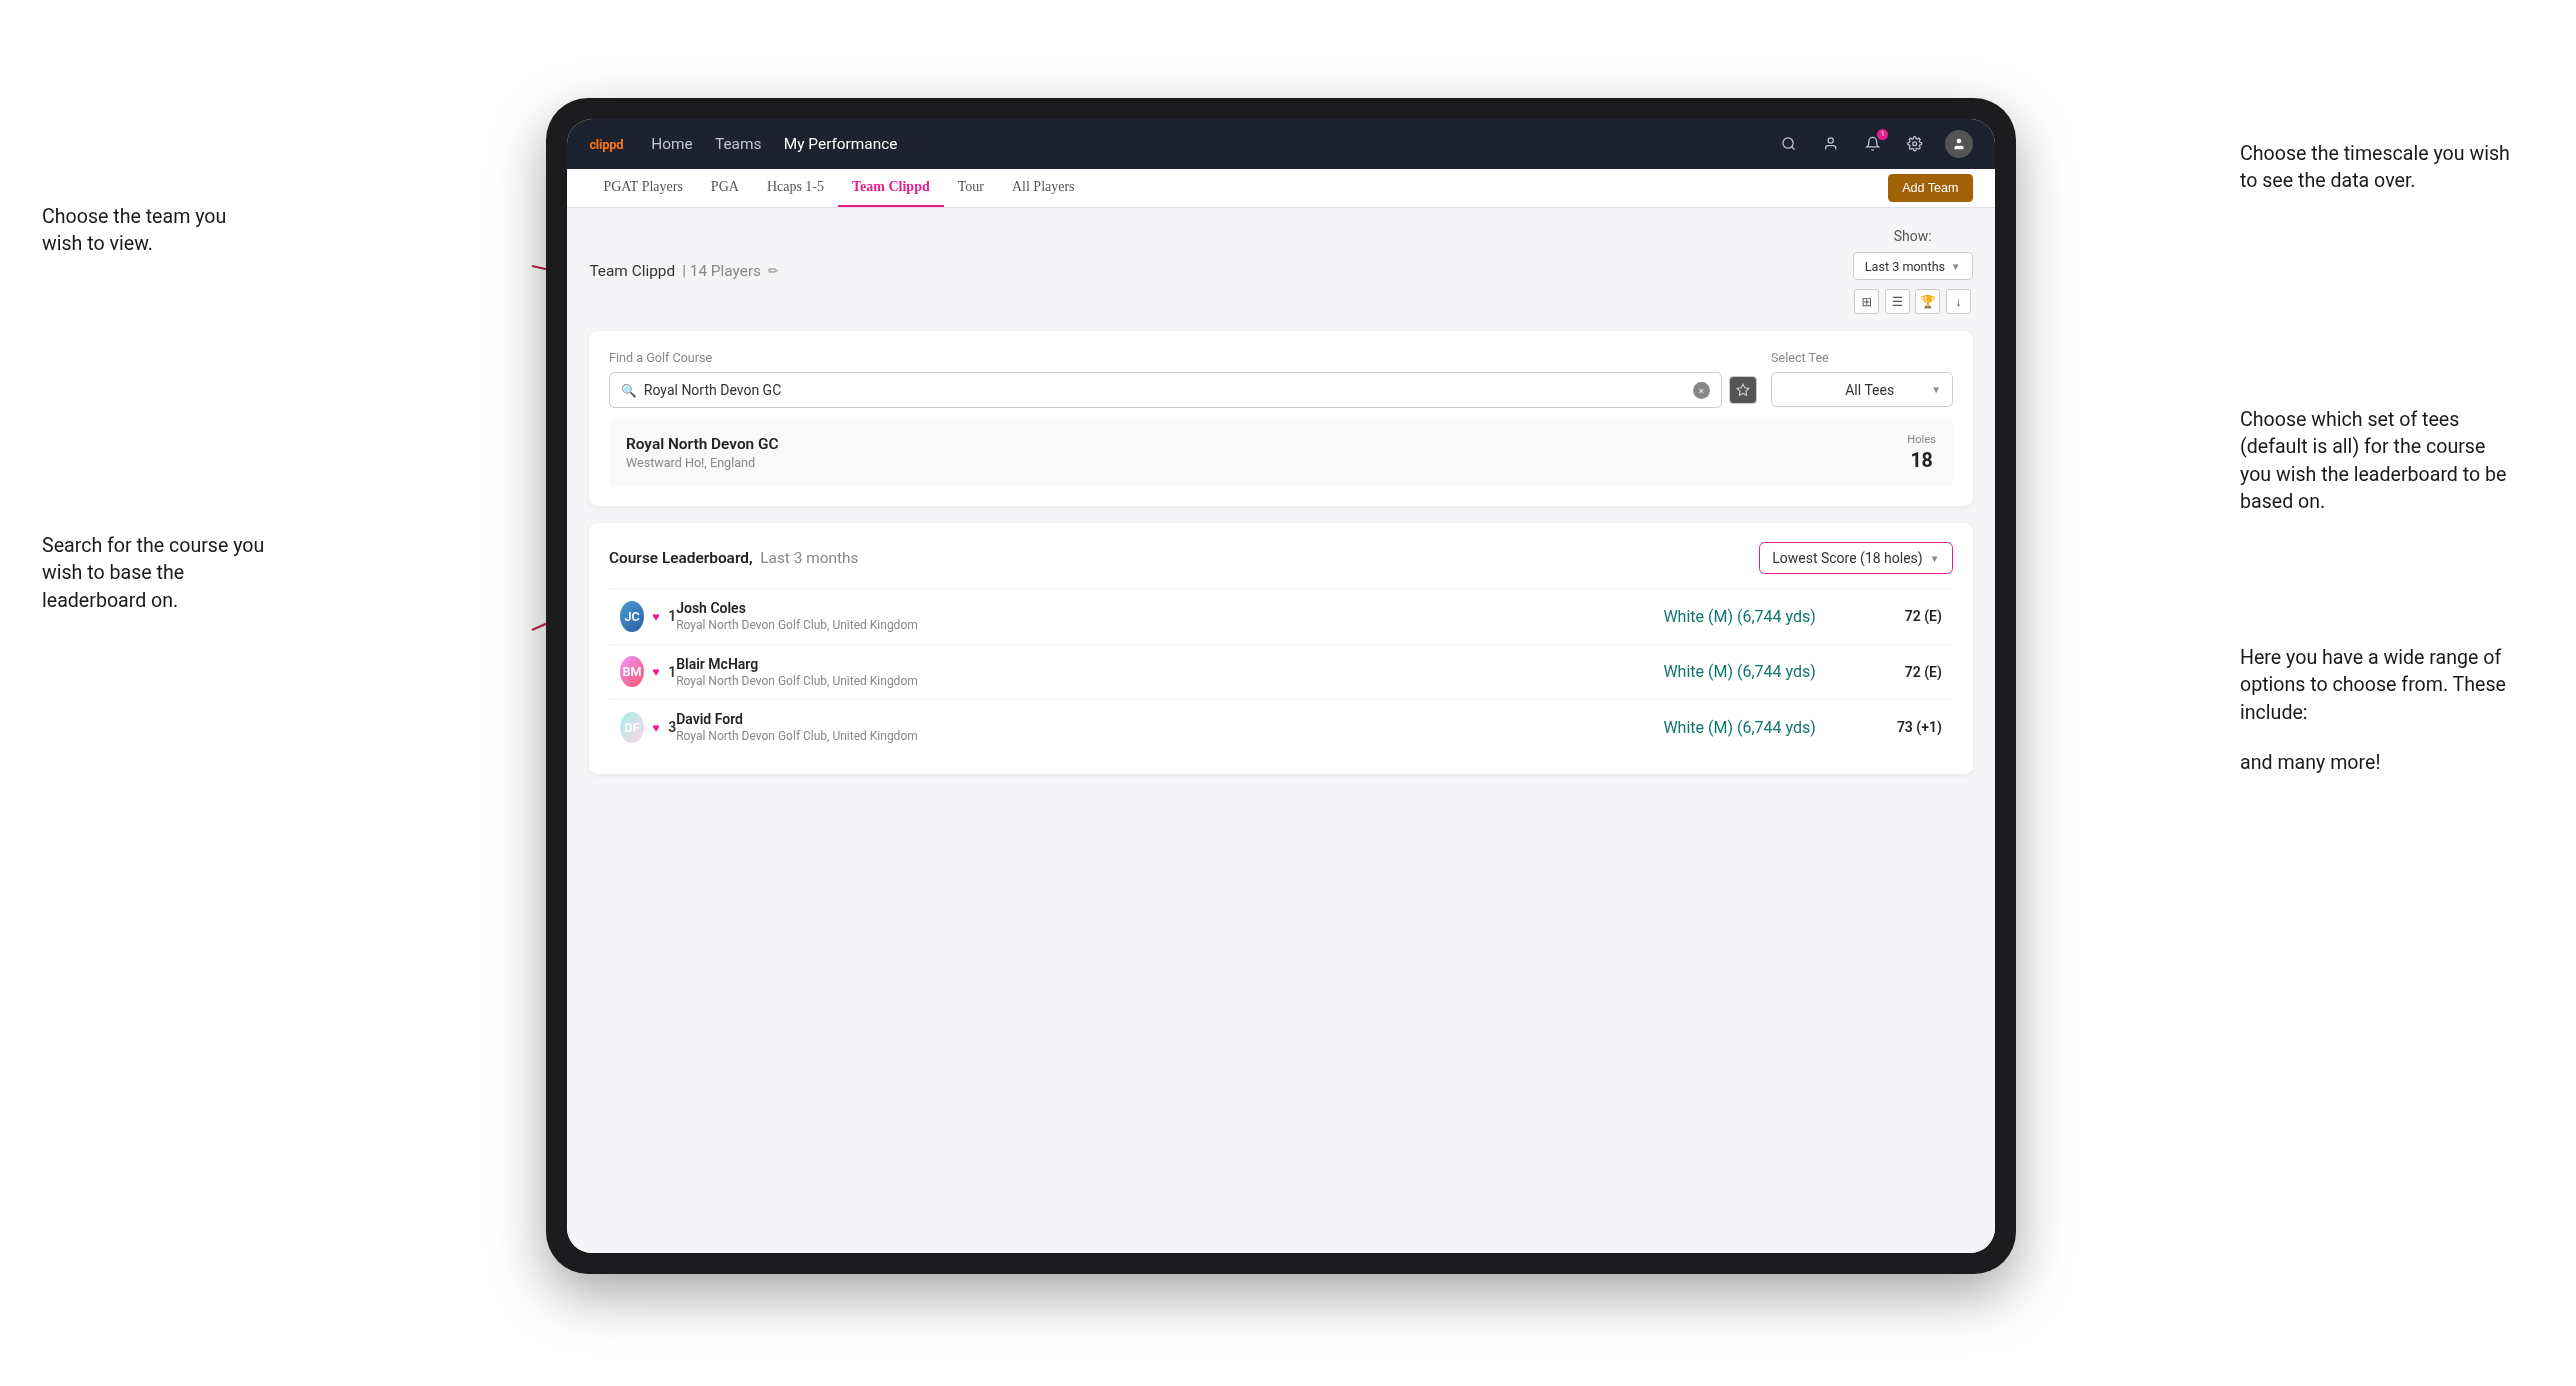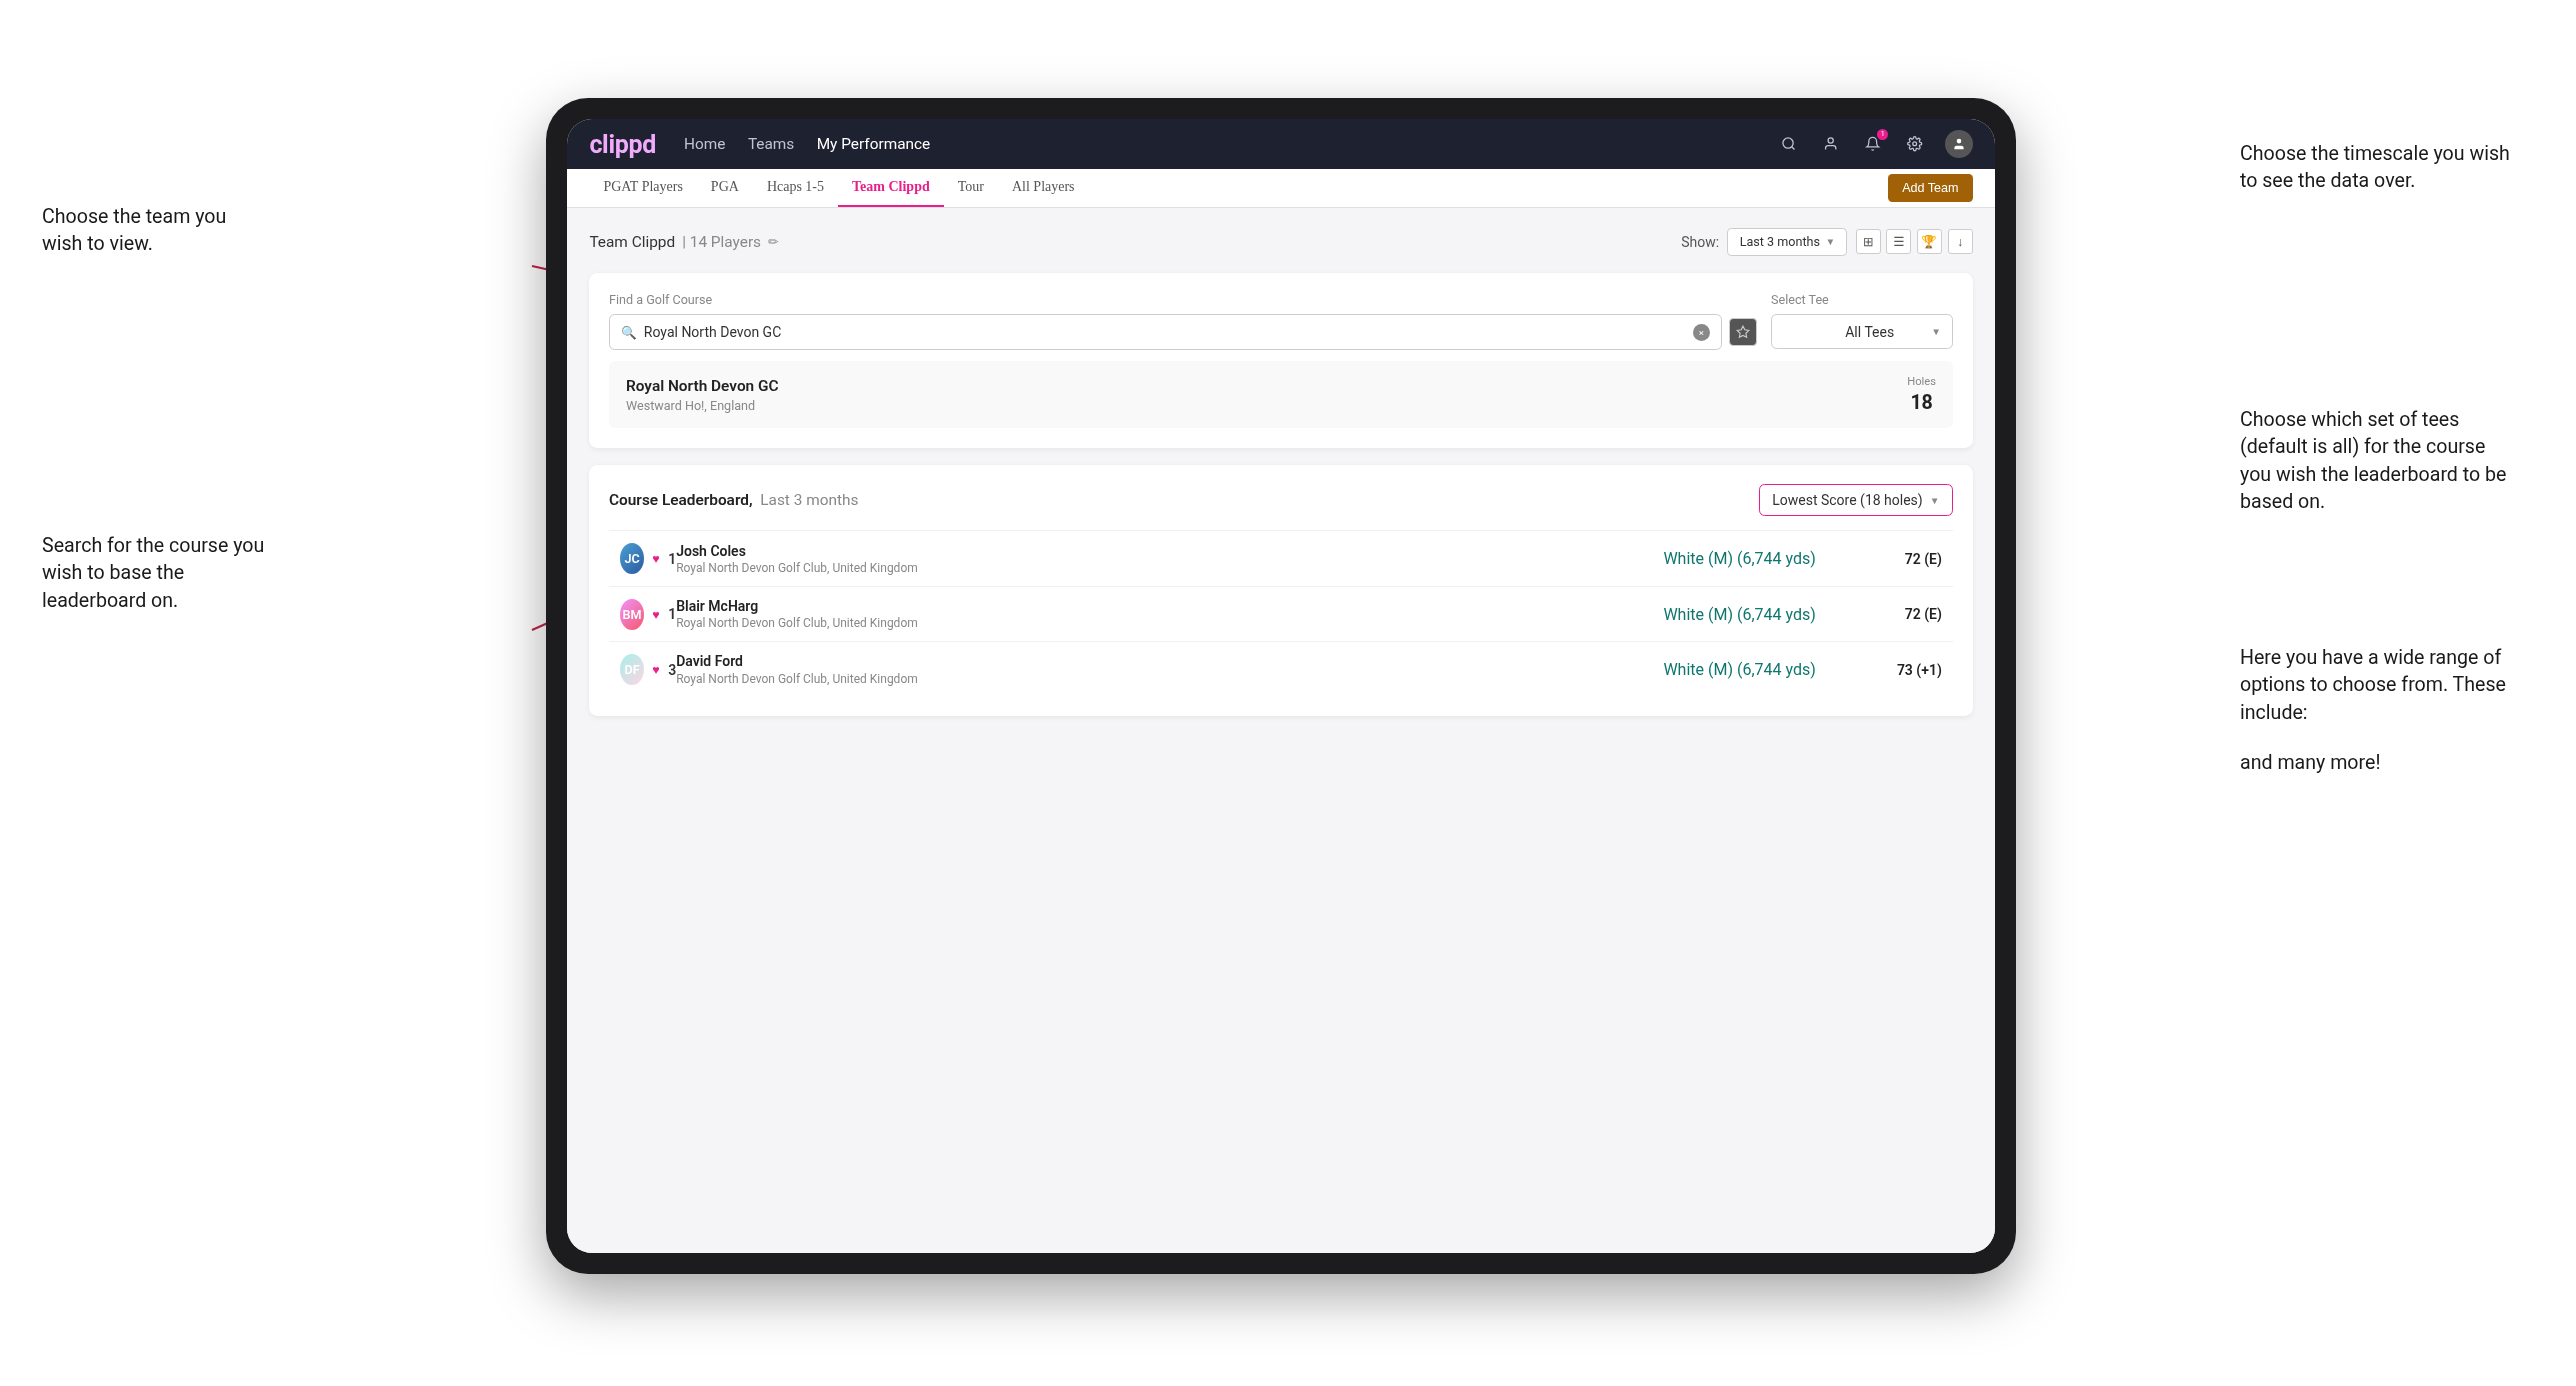--- a/index.html
+++ b/index.html
@@ -63,22 +63,22 @@
       background: #1e2130;
       height: 50px;
       display: flex;
       align-items: center;
       padding: 0 22.4px;
       gap: 28px;
       flex-shrink: 0;
     }
 
     .nav-logo {
-      color: #f0abfc;
-      font-size: 25px;
+      color: #f97316;
+      font-size: 13px;
       font-weight: 700;
       letter-spacing: -0.3px;
     }
 
     .nav-links {
       display: flex;
       gap: 22.4px;
       align-items: center;
     }
 
@@ -209,20 +209,21 @@
       font-size: 12.6px;
       cursor: pointer;
     }
 
     .show-controls {
       display: flex;
       align-items: center;
       gap: 8.4px;
       font-size: 14px;
       color: #555;
+      flex-direction: column;
     }
 
     .show-dropdown {
       background: white;
       border: 0.7px solid #ccc;
       border-radius: 4.2px;
       padding: 5.6px 11.2px;
       font-size: 12.6px;
       color: #333;
       cursor: pointer;

